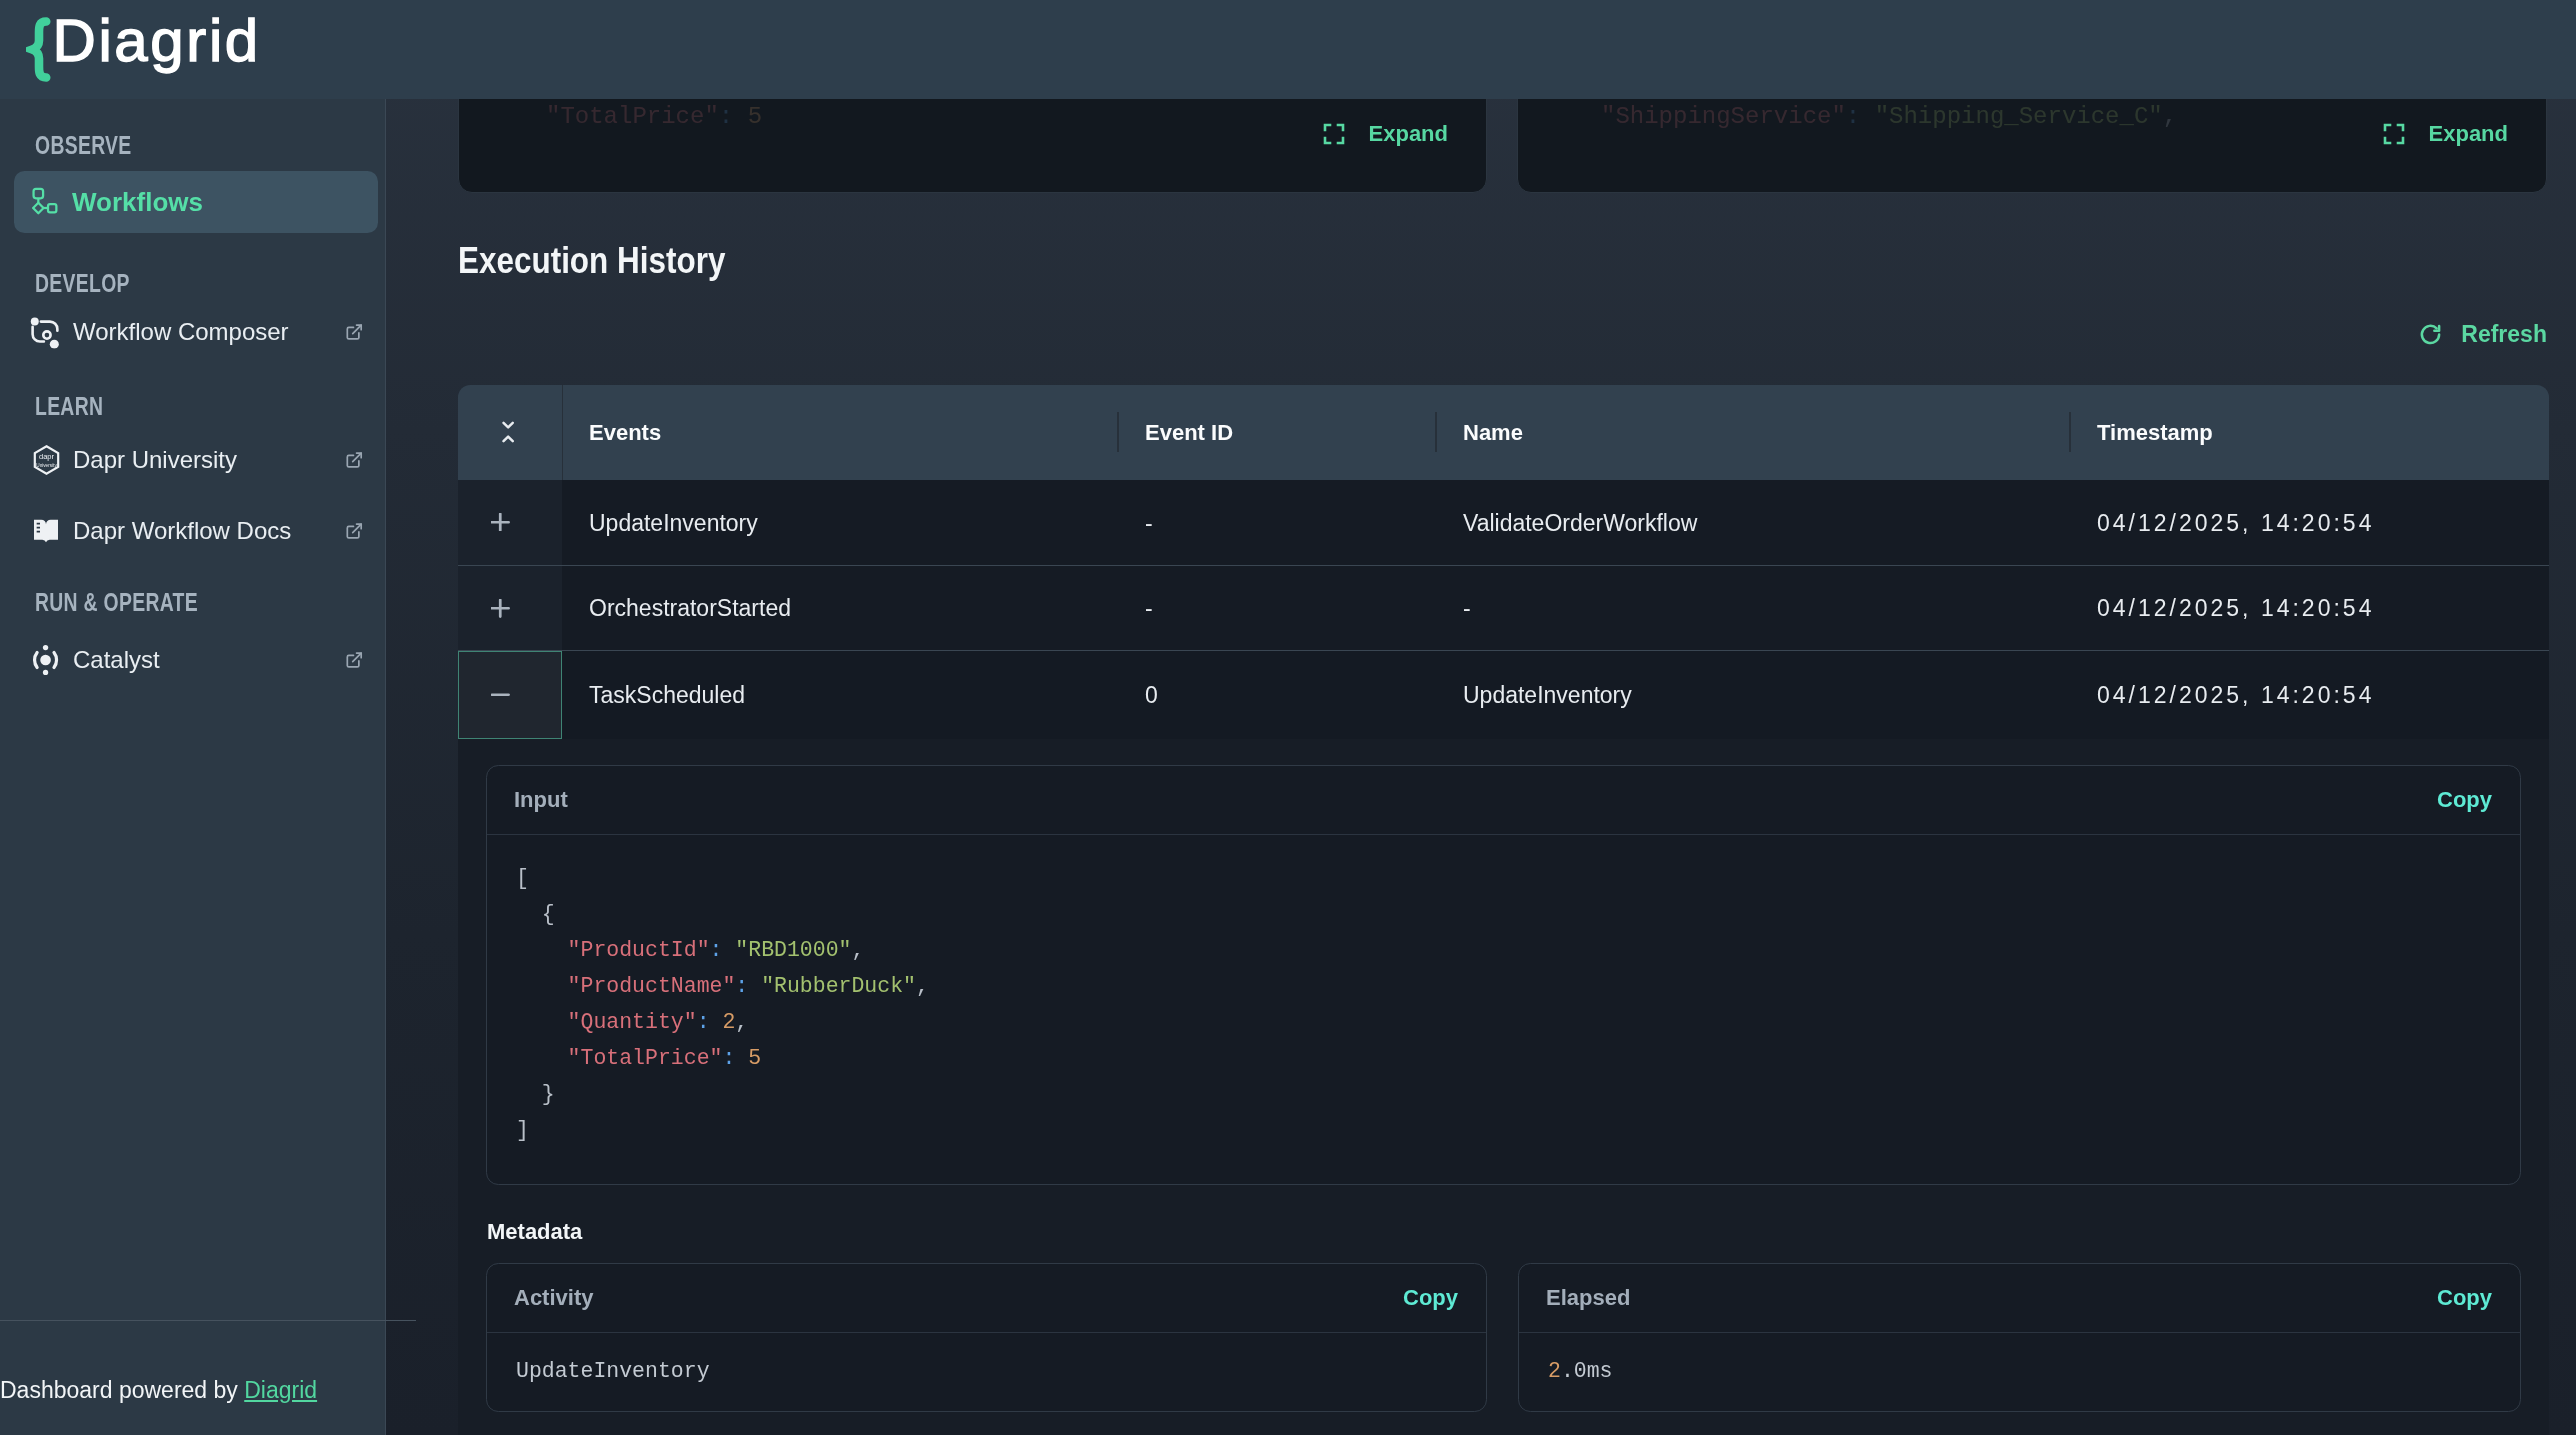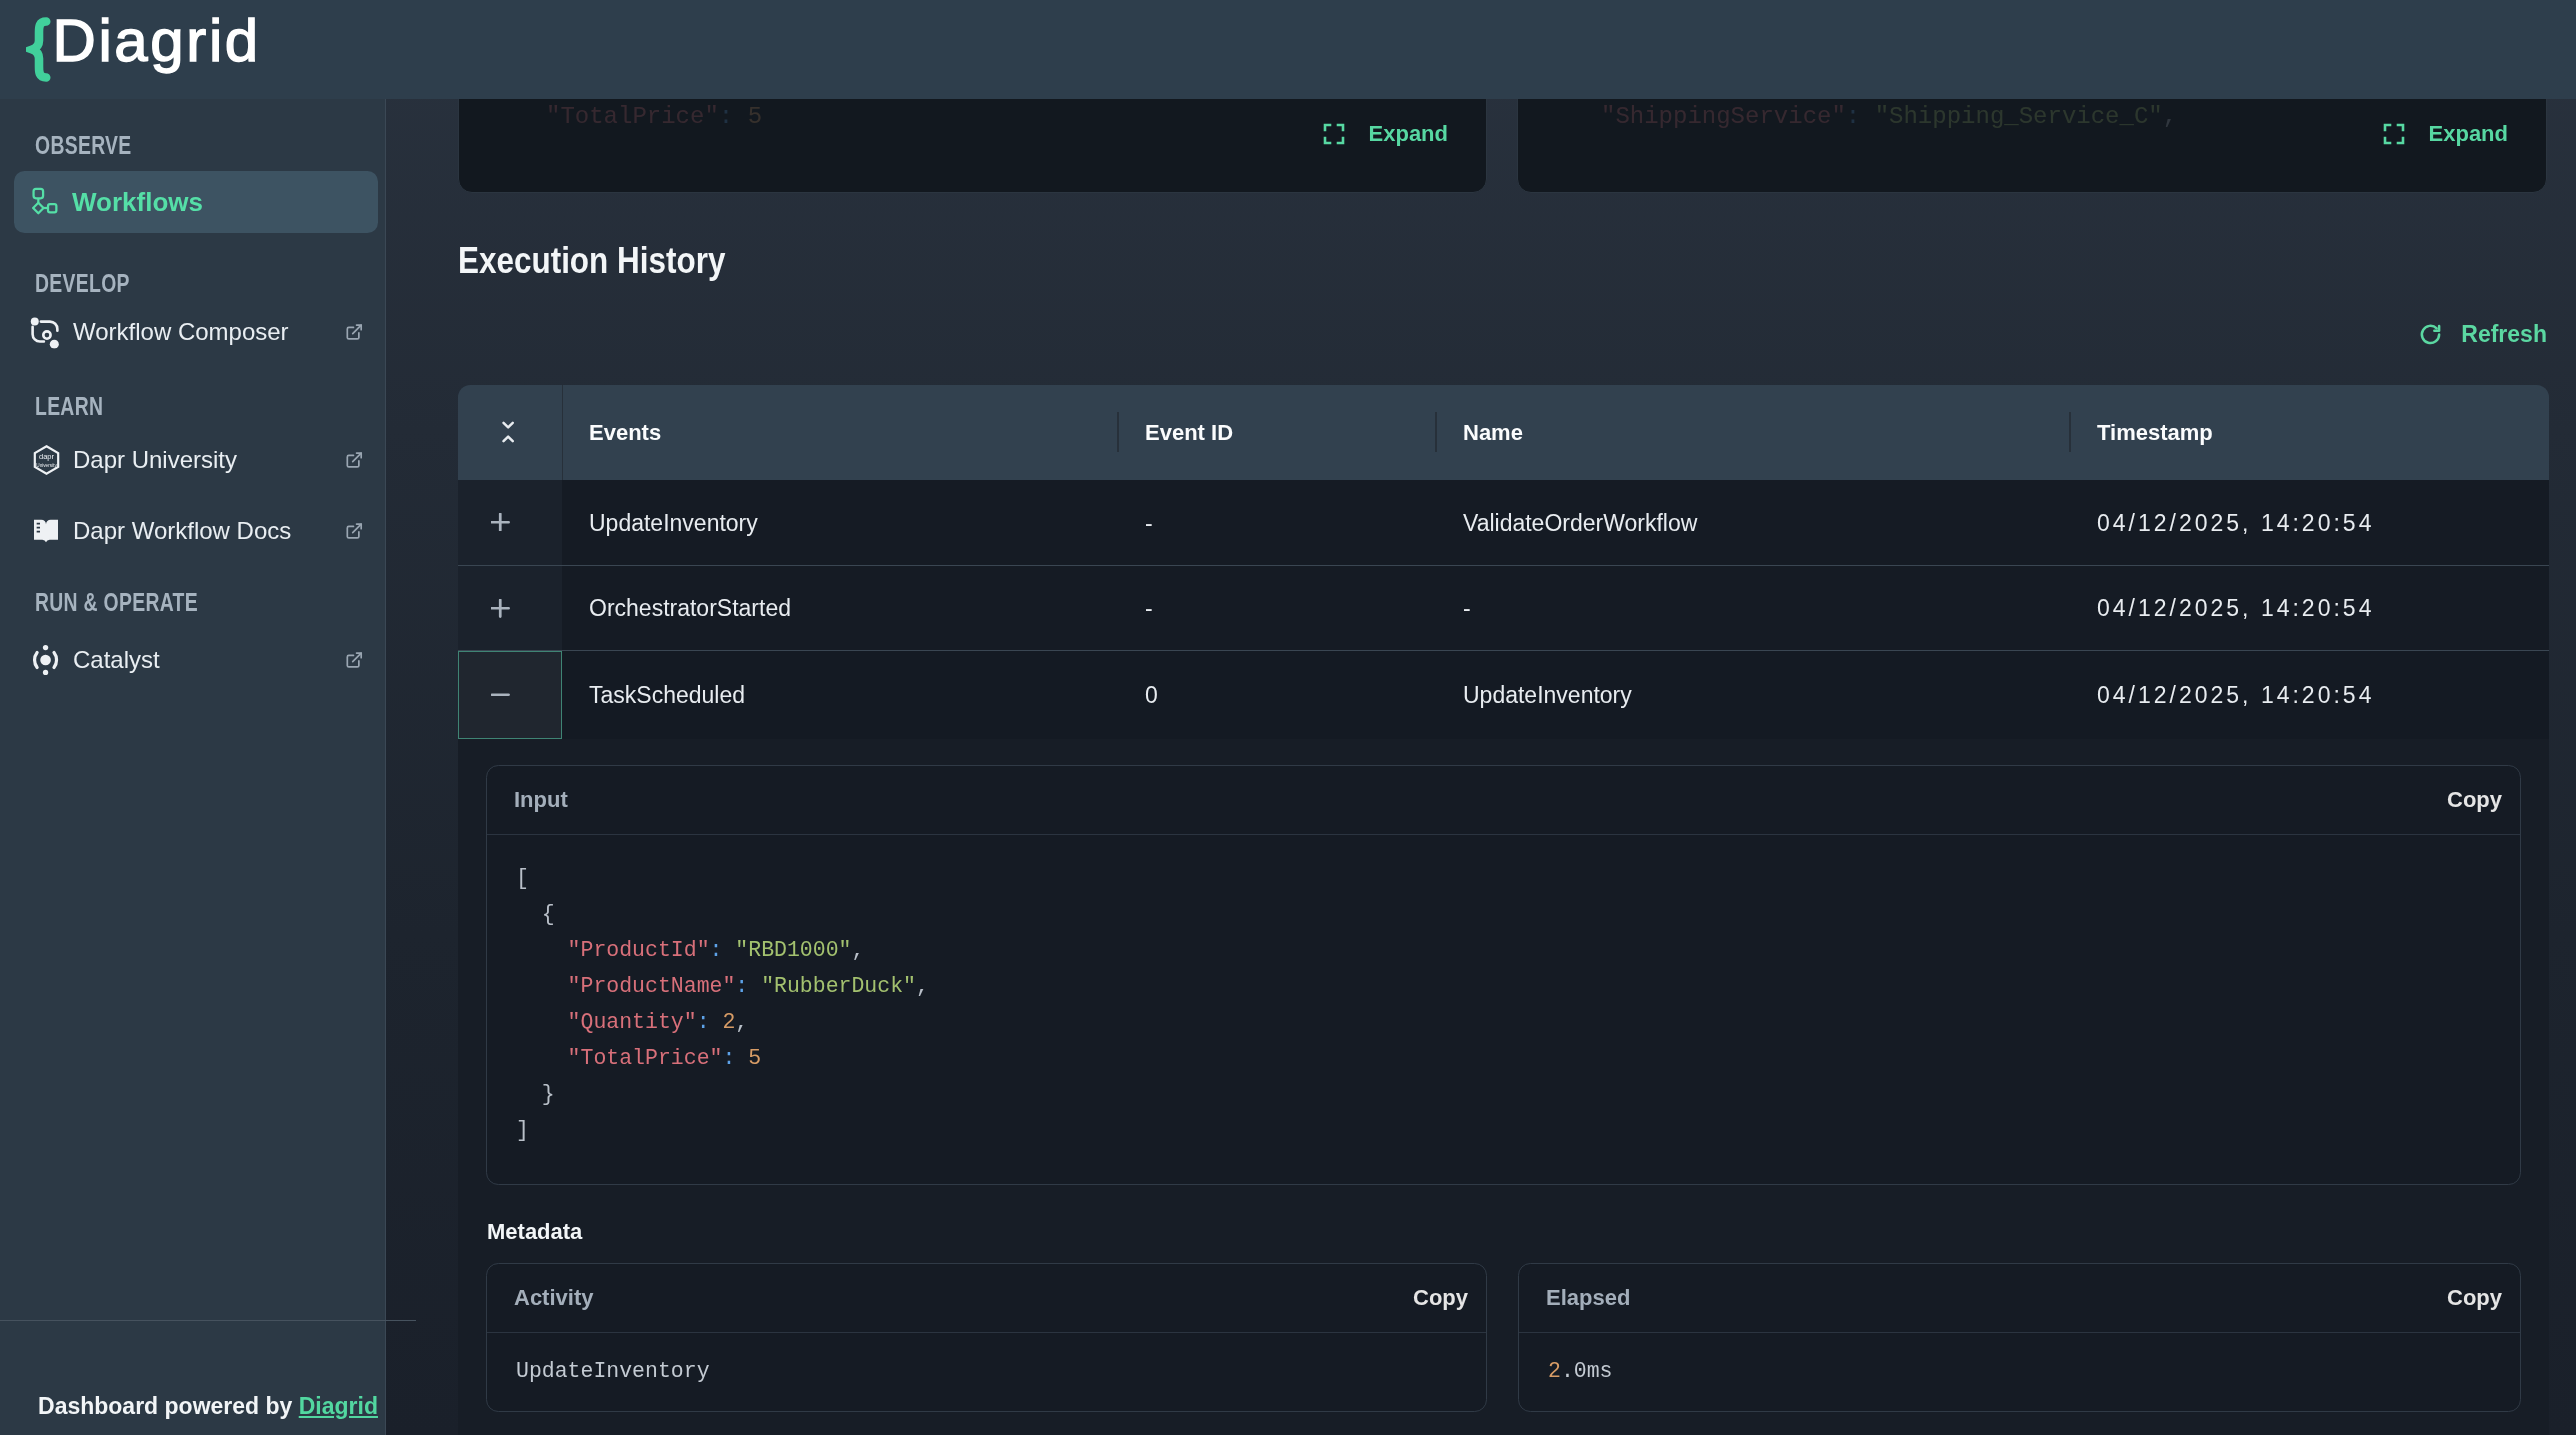--- a/index.html
+++ b/index.html
@@ -14,21 +14,21 @@
 
 #sidebar { position:absolute; left:0; top:99px; width:386px; height:1336px; background:#2c3945; border-right:0.9px solid #3b4855; z-index:40; }
 .sect { position:absolute; left:35px; color:#a6b3bf; font-weight:bold; font-size:25.5px; letter-spacing:0.4px; transform:scaleX(0.76); transform-origin:left center; }
 .navrow { position:absolute; left:0; width:417px; height:62px; }
 .navrow .icon { position:absolute; left:30px; top:50%; transform:translateY(-50%); }
 .navrow .lbl { position:absolute; left:73px; top:50%; transform:translateY(-50%); font-size:24px; color:#e9eef2;text-align:right; }
 .navrow .ext { position:absolute; left:345px; top:50%; transform:translateY(-50%); }
 #pill { position:absolute; left:14px; top:72px; width:364px; height:62px; background:#3d5362; border-radius:10.5px; }
 #pill .lbl { color:#55dfa7; font-weight:bold; }
 #sbfoot { position:absolute; left:0; top:1221px; width:416px; border-top:0.9px solid #46525e; }
-#sbfoot .txt { margin-top:72px; text-align:center; font-size:23px; font-weight:bold; color:#f2f5f7; }
+#sbfoot .txt { margin-top:56px; text-align:left; font-size:23px; font-weight:normal; color:#f2f5f7; }
 #sbfoot a { color:#52d7a0; text-decoration:underline; }
 
 .card { position:absolute; background:#12181f; border:0.9px solid #2b3540; border-radius:14px; }
 .dimcode { position:absolute; font-family:"Liberation Mono", monospace; font-size:24px; opacity:0.18; white-space:pre; }
 .expandbtn { position:absolute; display:flex; align-items:center; gap:23px; color:#57d8a2; font-weight:bold; font-size:22px; }
 
 #exech { position:absolute; left:458px; top:240px; font-size:37px; font-weight:bold; color:#f3f6f8; transform:scaleX(0.85); transform-origin:left center; }
 #refresh { position:absolute; display:flex; align-items:center; gap:19.3px; color:#5bd8a2; font-weight:bold; font-size:23px; }
 
 #table { position:absolute; left:458px; top:385px; width:2091px; height:354px; }
@@ -38,21 +38,21 @@
 .row { position:absolute; left:0; width:2091px; height:86px; background:#151b24; }
 .row .iconcell { position:absolute; left:0; top:0; width:104px; height:100%; background:#1b222c; }
 .cell { position:absolute; top:50%; transform:translateY(-50%); font-size:23px; color:#e8ecf0; }
 .ts { letter-spacing:3px;text-align:center; }
 .rowsep { position:absolute; left:0; width:2091px; height:0.9px; background:#3a4652; }
 
 #detail { position:absolute; left:458px; top:739px; width:2091px; height:697px; background:#171d26; }
 .panel { position:absolute; background:#151b24; border:0.9px solid #303a46; border-radius:12.3px;padding-left:40px; }
 .panel .phead { position:absolute; left:0; top:0; right:0; height:69px; border-bottom:0.9px solid #2b3440; }
 .panel .ptitle { position:absolute; left:27px; top:50%; transform:translateY(-50%); color:#a3aeba; font-weight:bold; font-size:22px; }
-.panel .pcopy { position:absolute; right:18px; top:50%; transform:translateY(-50%); color:#e5e5e5; font-weight:bold; font-size:22px; }
+.panel .pcopy { position:absolute; right:28px; top:50%; transform:translateY(-50%); color:#5eead4; font-weight:bold; font-size:22px; }
 .code { font-family:"Liberation Mono", monospace; font-size:21.5px; white-space:pre; }
 .k { color:#d8707a; } .s { color:#a3c16f; } .n { color:#d79c66; } .c { color:#5da2e8; } .p { color:#b9c0c9; }
 #meta { position:absolute; left:29px; top:480px; font-size:22px; font-weight:bold; color:#f3f6f8; }
 svg { display:block; }
 </style>
 </head>
 <body>
 <div id="page">
 
   <div class="card" style="left:458px; top:53px; width:1029px; height:140px;">

